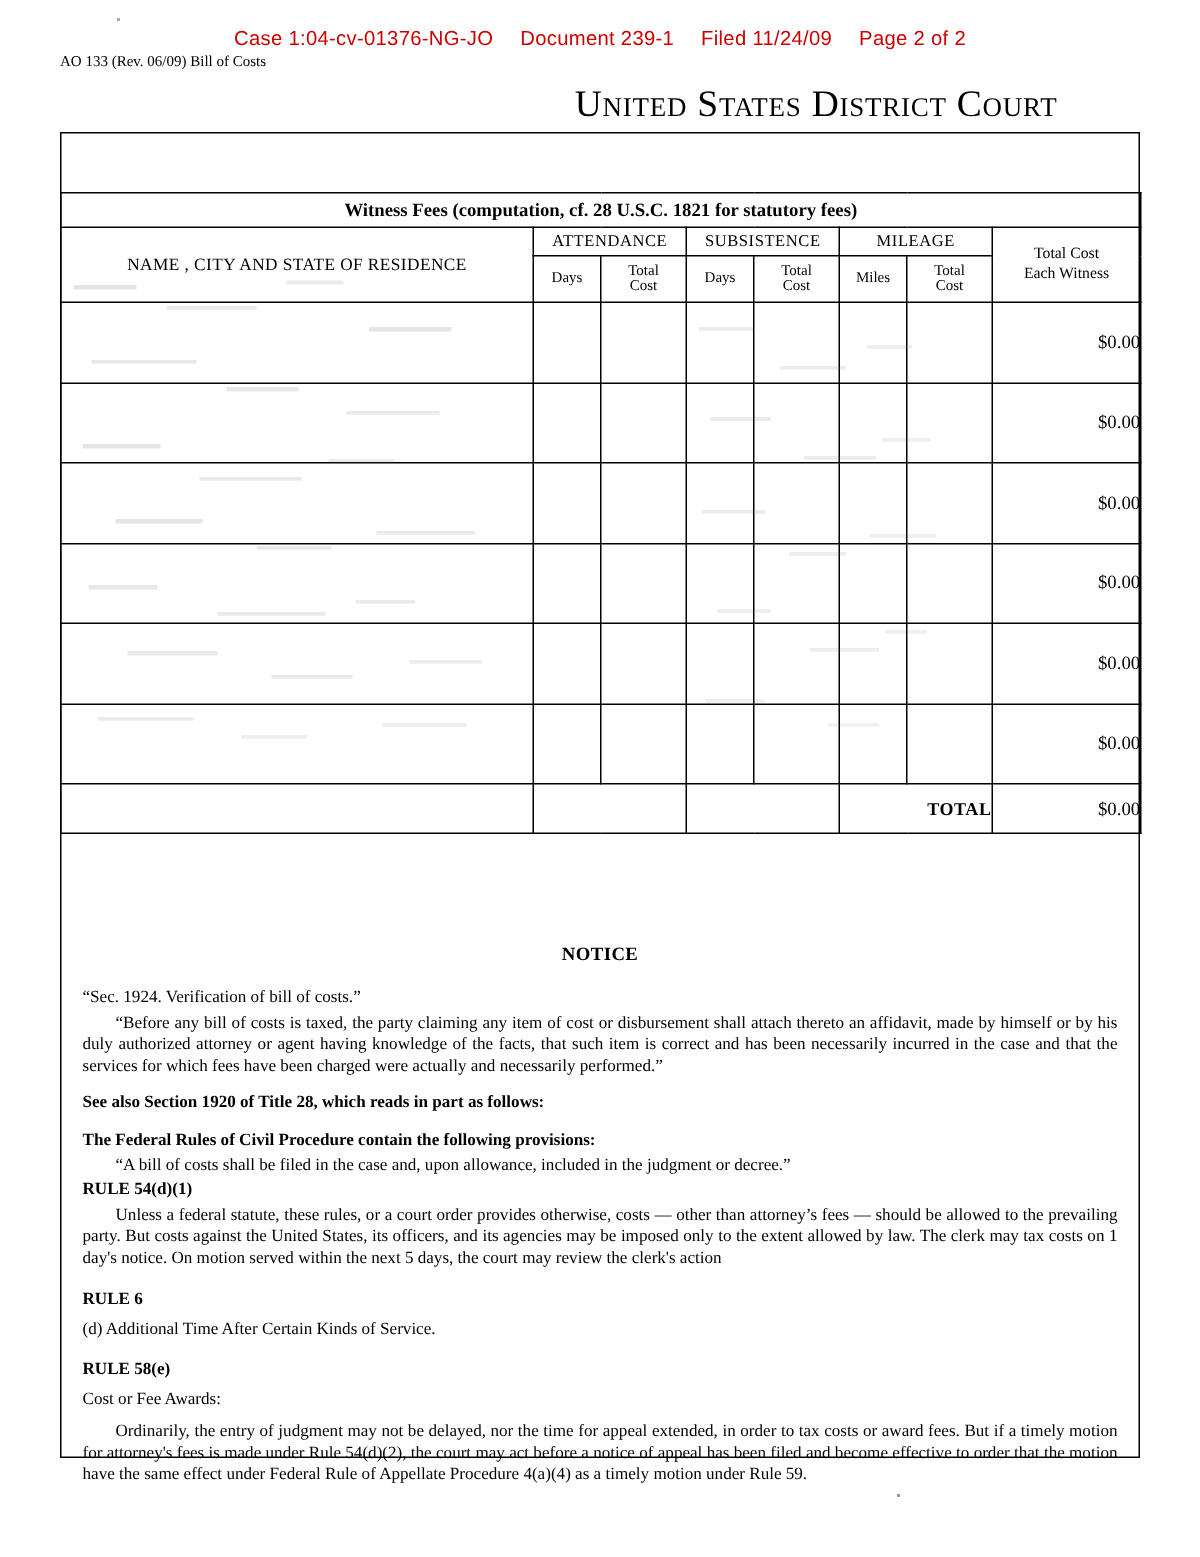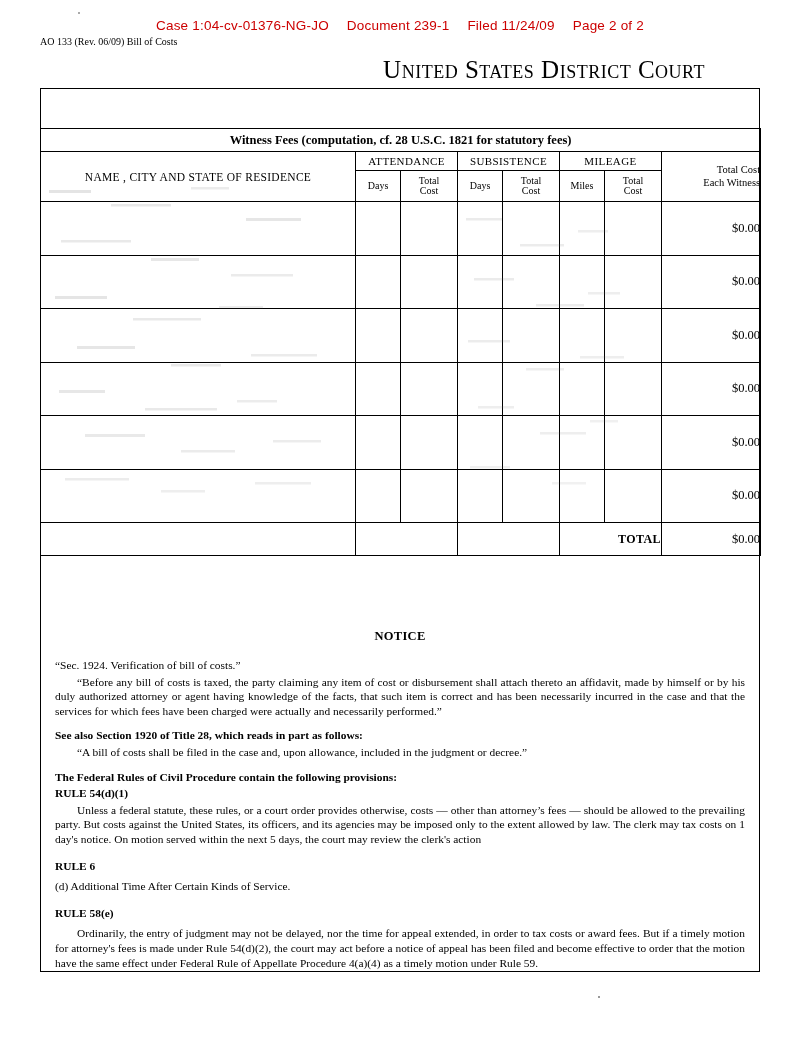--- a/index.html
+++ b/index.html
@@ -106,21 +106,21 @@
     text-align: center;
     font-size: 10px;
     line-height: 1.05;
   }
   .nameres {
     text-align: center;
     font-size: 11.5px;
     letter-spacing: 0.3px;
   }
   .totalcost-head {
-    text-align: right;
+    text-align: center;
     font-size: 10.5px;
     line-height: 1.15;
   }
   .data-row td {
     height: 52.5px;
   }
   .money {
     text-align: right;
     padding-right: 12px;
     font-size: 12.5px;
@@ -361,28 +361,29 @@
     </g>
   </svg>
 
   <div class="notice-wrap">
     <div class="notice-title">NOTICE</div>
 
     <p class="p">“Sec. 1924. Verification of bill of costs.”</p>
     <p class="p indent">“Before any bill of costs is taxed, the party claiming any item of cost or disbursement shall attach thereto an affidavit, made by himself or by his duly authorized attorney or agent having knowledge of the facts, that such item is correct and has been necessarily incurred in the case and that the services for which fees have been charged were actually and necessarily performed.”</p>
 
     <p class="p b gap">See also Section 1920 of Title 28, which reads in part as follows:</p>
+    <p class="p b gap">The Federal Rules of Civil Procedure contain the following provisions:</p>
+
     <p class="p indent">“A bill of costs shall be filed in the case and, upon allowance, included in the judgment or decree.”</p>
-
-    <p class="p b gap">The Federal Rules of Civil Procedure contain the following provisions:</p>
     <p class="p b">RULE 54(d)(1)</p>
     <p class="p indent">Unless a federal statute, these rules, or a court order provides otherwise, costs — other than attorney’s fees — should be allowed to the prevailing party. But costs against the United States, its officers, and its agencies may be imposed only to the extent allowed by law. The clerk may tax costs on 1 day's notice. On motion served within the next 5 days, the court may review the clerk's action</p>
 
     <p class="p rule-head">RULE 6</p>
     <p class="p gap-sm">(d) Additional Time After Certain Kinds of Service.</p>
 
     <p class="p rule-head">RULE 58(e)</p>
+    <p class="p gap-sm">Cost or Fee Awards:</p>
     <p class="p indent gap-sm">Ordinarily, the entry of judgment may not be delayed, nor the time for appeal extended, in order to tax costs or award fees. But if a timely motion for attorney's fees is made under Rule 54(d)(2),  the court may act before a notice of appeal has been filed and become effective to order that the motion have the same effect under Federal Rule of Appellate Procedure 4(a)(4) as a timely motion under Rule 59.</p>
   </div>
 
   <div class="footer-dot"></div>
 
 </div>
 
 </body></html>

